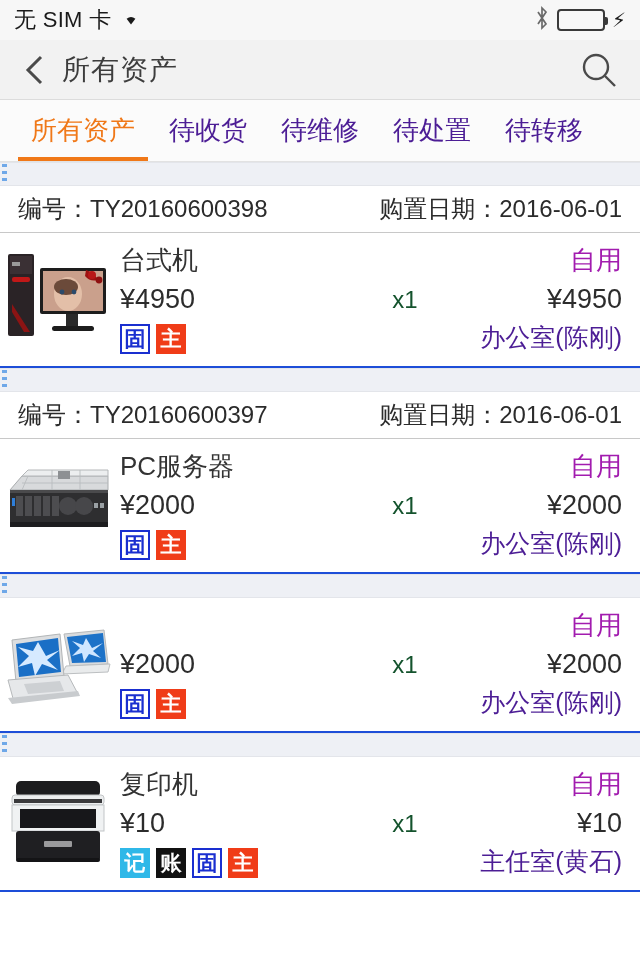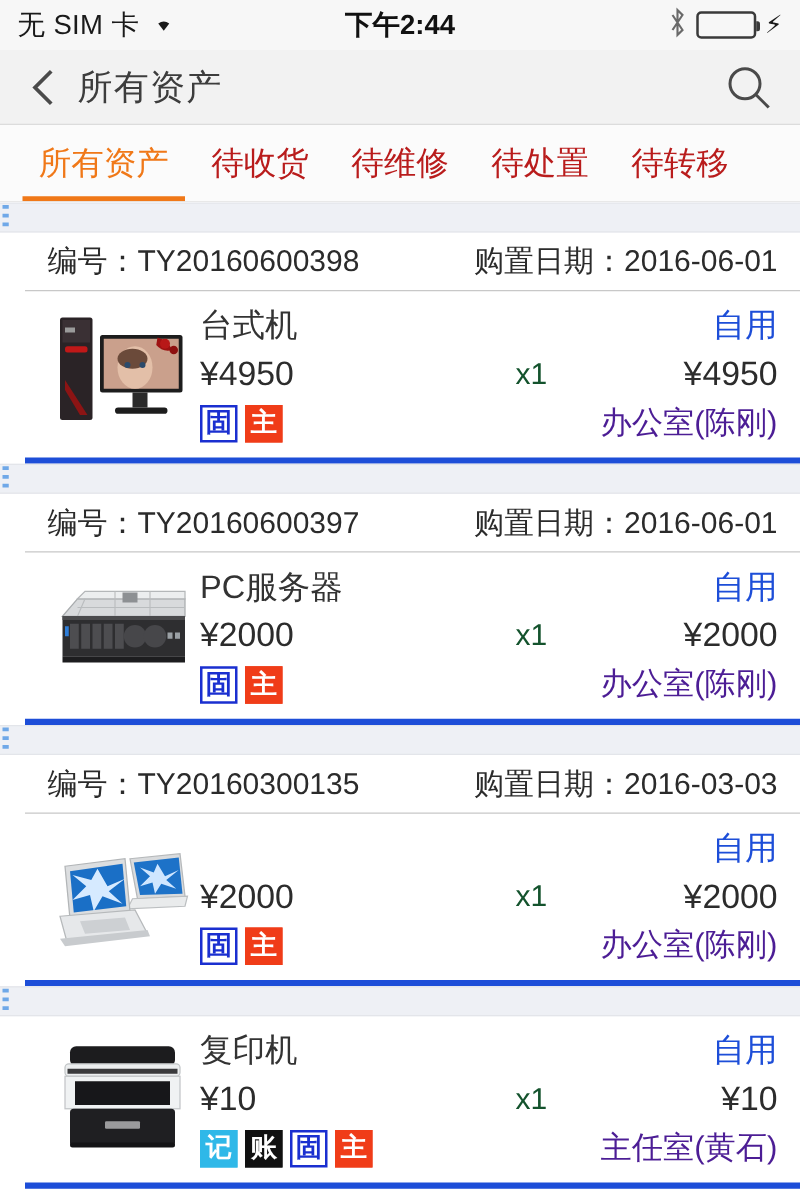--- a/index.html
+++ b/index.html
@@ -121,21 +121,21 @@
     overflow: hidden;
     flex: 0 0 auto;
     padding-left: 14px;
     box-sizing: border-box;
   }
   .tab {
     display: flex;
     align-items: center;
     justify-content: center;
     font-size: 26px;
-    color: #b91c1c;
+    color: #4c1d95;
     padding: 0 17px;
     white-space: nowrap;
     position: relative;
     cursor: pointer;
     flex: 0 0 auto;
   }
   .tab.active { color: #f07818; }
   .tab.active::after {
     content: "";
     position: absolute;
@@ -162,40 +162,40 @@
     position: absolute;
     left: 2px;
     width: 5px;
     height: 3px;
     background: #6fa8e8;
   }
   .gap .t1 { top: 1px; }
   .gap .t2 { top: 8px; }
   .gap .t3 { top: 15px; }
 
-  .card { background: #fff; margin-left: 20px; }
+  .card { background: #fff; }
   .card-head {
     height: 47px;
     display: flex;
     align-items: center;
     padding: 0 18px;
     box-sizing: border-box;
     font-size: 24px;
     color: #2b2b2b;
     border-bottom: 1px solid #c8c8c8;
   }
   .card-head .code { white-space: nowrap; }
   .card-head .date { margin-left: auto; white-space: nowrap; }
 
   .card-body {
     display: flex;
-    padding: 10px 18px 12px 24px;
+    padding: 10px 18px 12px 4px;
     box-sizing: border-box;
     min-height: 124px;
-    border-bottom: 5px solid #1d4ed8;
+    border-bottom: 2px solid #1d4ed8;
   }
   .thumb {
     width: 108px;
     height: 104px;
     flex: 0 0 auto;
     margin-right: 8px;
     display: flex;
     align-items: center;
     justify-content: center;
   }
@@ -212,21 +212,21 @@
     display: flex;
     align-items: center;
   }
   .row-title .name {
     font-size: 26px;
     color: #333;
   }
   .row-title .usage {
     margin-left: auto;
     font-size: 26px;
-    color: #1d4ed8;
+    color: #a21caf;
   }
   .row-price {
     margin: 6px 0;
     text-align: right;
   }
   .row-price .price {
     font-size: 27px;
     color: #2c2c2c;
   }
   .row-price .qty {
@@ -288,21 +288,20 @@
 
   <div class="statusbar">
     <div class="sb-left">
       <span>无 SIM 卡</span>
       <span class="wifi-icon">
         <svg width="26" height="20" viewBox="0 0 26 20">
           <path d="M13 17.5 L8.6 11.8 A7.2 7.2 0 0 1 17.4 11.8 Z" fill="#1a1a1a"></path>
         </svg>
       </span>
     </div>
-    <div class="sb-center">下午2:44</div>
     <div class="sb-right">
       <span class="bt-icon">
         <svg width="16" height="26" viewBox="0 0 16 26">
           <path d="M4 7 L12 19 L8 23 L8 3 L12 7 L4 19" fill="none" stroke="#6a6a6a" stroke-width="1.7"></path>
         </svg>
       </span>
       <span class="battery">
         <span class="battery-fill"></span>
       </span>
       <span class="bolt">⚡</span>
@@ -457,24 +456,20 @@
         </div>
       </div>
     </div>
 
     <div class="gap">
       <span class="tick t1"></span>
         <span class="tick t2"></span>
         <span class="tick t3"></span>
     </div>
     <div class="card">
-      <div class="card-head">
-        <span class="code">编号：TY20160300135</span>
-        <span class="date">购置日期：2016-03-03</span>
-      </div>
       <div class="card-body">
         <div class="thumb">
           <svg width="108" height="96" viewBox="0 0 108 96">
 
             <polygon points="60,22 100,18 104,52 66,54" fill="#d9dbdd" stroke="#b6b9bb" stroke-width="1"></polygon>
             <polygon points="63,25 99,21 102,50 68,51" fill="#1d72c8"></polygon>
             <polygon points="82,26 88,36 99,31 89,39 97,46 85,42 80,50 78,41 68,44 76,36 68,29 79,33" fill="#cfe6ff"></polygon>
             <polygon points="62,54 106,52 104,60 58,62" fill="#e9ebec" stroke="#bcbfc1" stroke-width="1"></polygon>
 
             <polygon points="8,28 56,22 60,64 12,70" fill="#dcdee0" stroke="#b2b5b7" stroke-width="1"></polygon>

